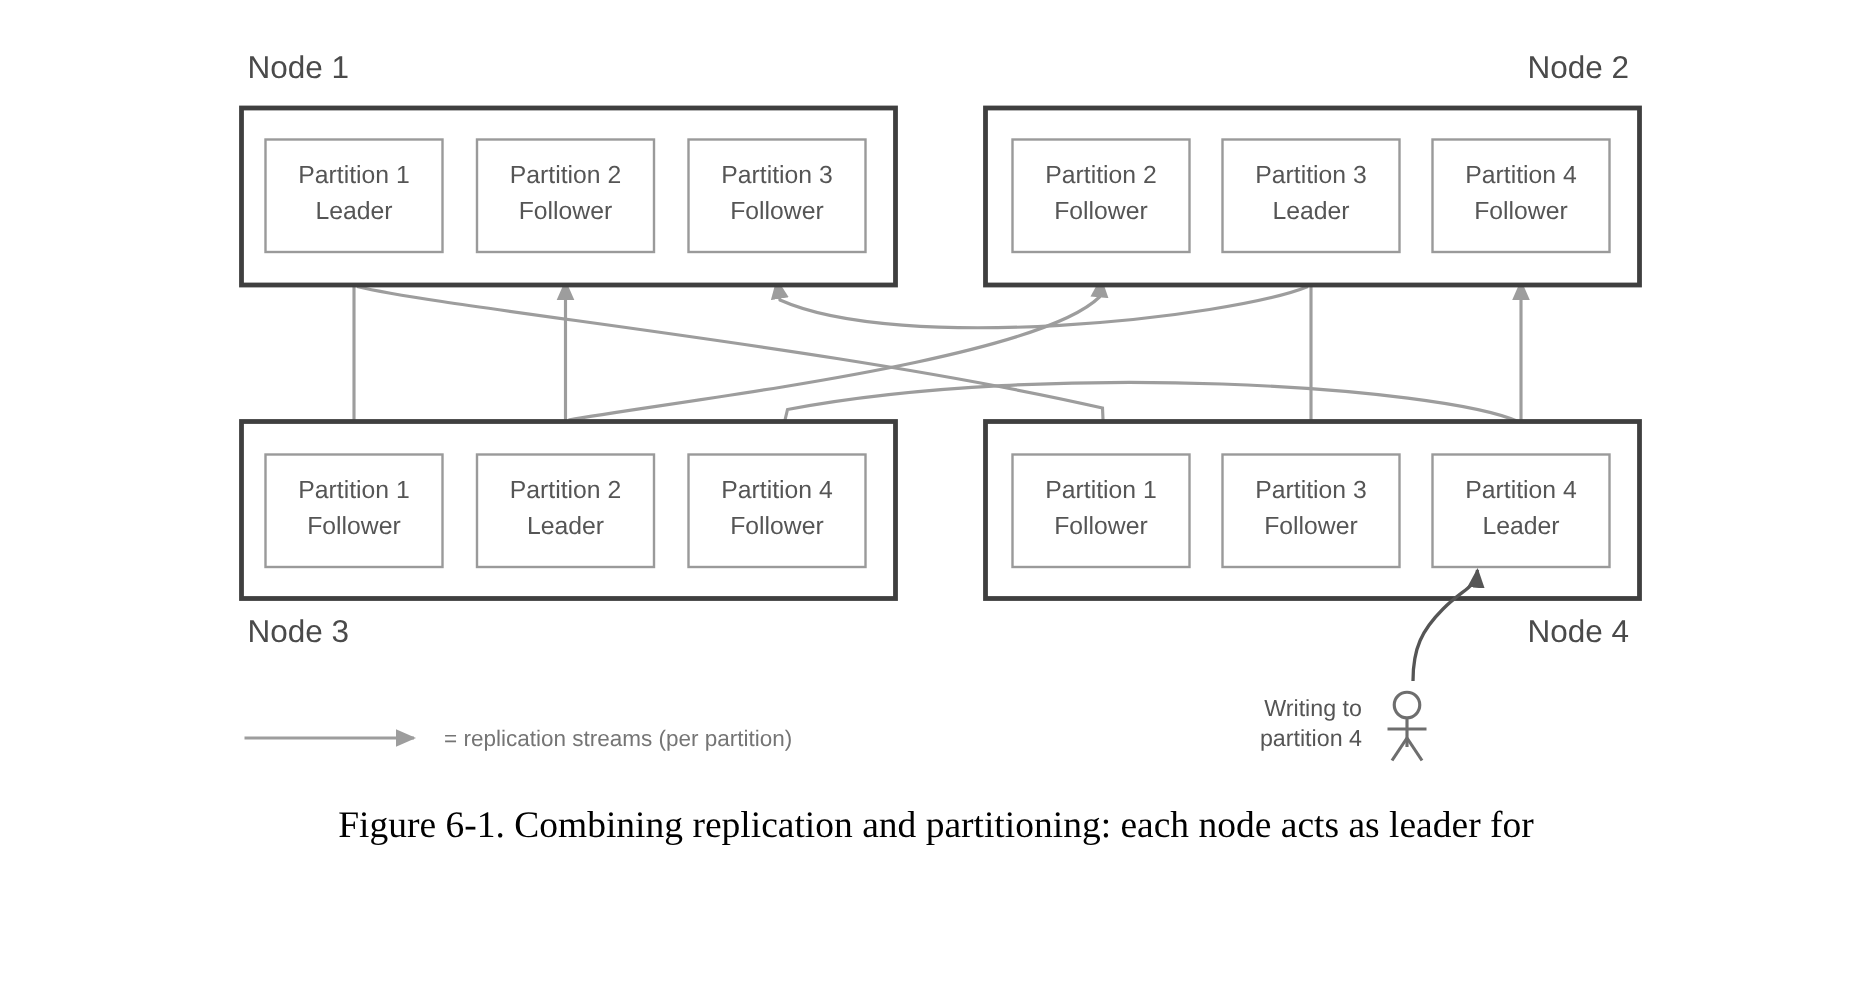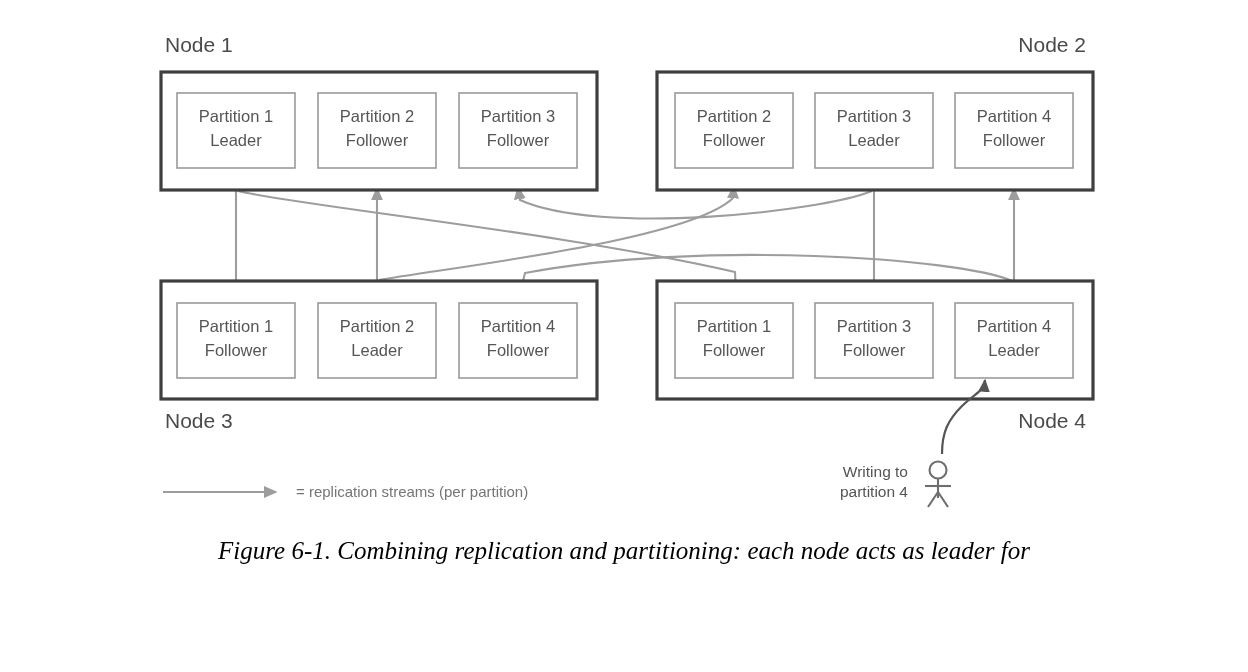--- a/index.html
+++ b/index.html
@@ -75,21 +75,20 @@
     stroke: #6e6e6e;
     stroke-width: 2.1;
   }
   .caption {
     position: absolute;
     left: 0;
     top: 534px;
     width: 1248px;
     text-align: center;
     font-family: "Liberation Serif", serif;
-    font-style: italic;
     font-size: 25px;
     line-height: 34px;
     color: #000000;
   }
   .caption-line { display: block; }
 </style>
 </head>
 <body>
 
 <div id="figure-root">

